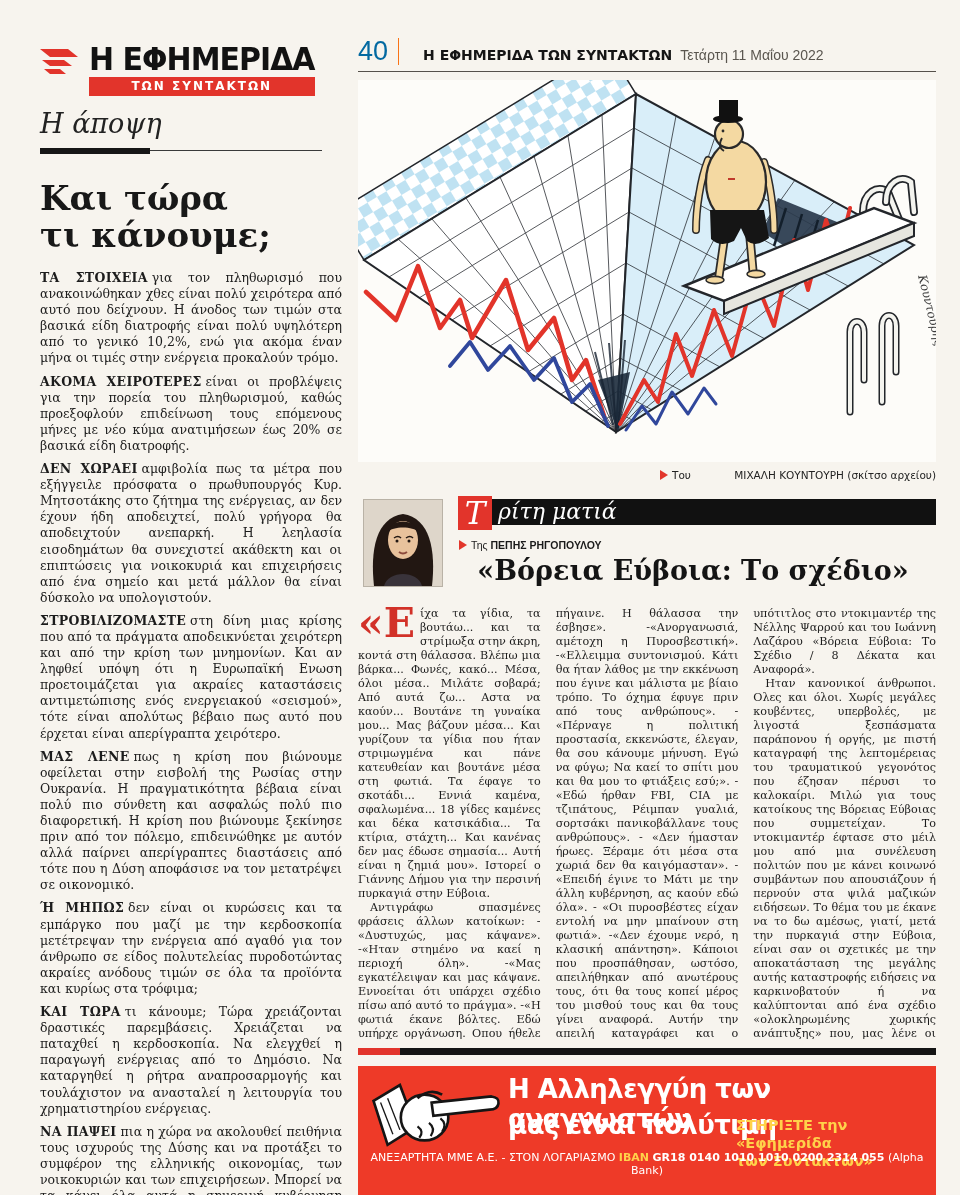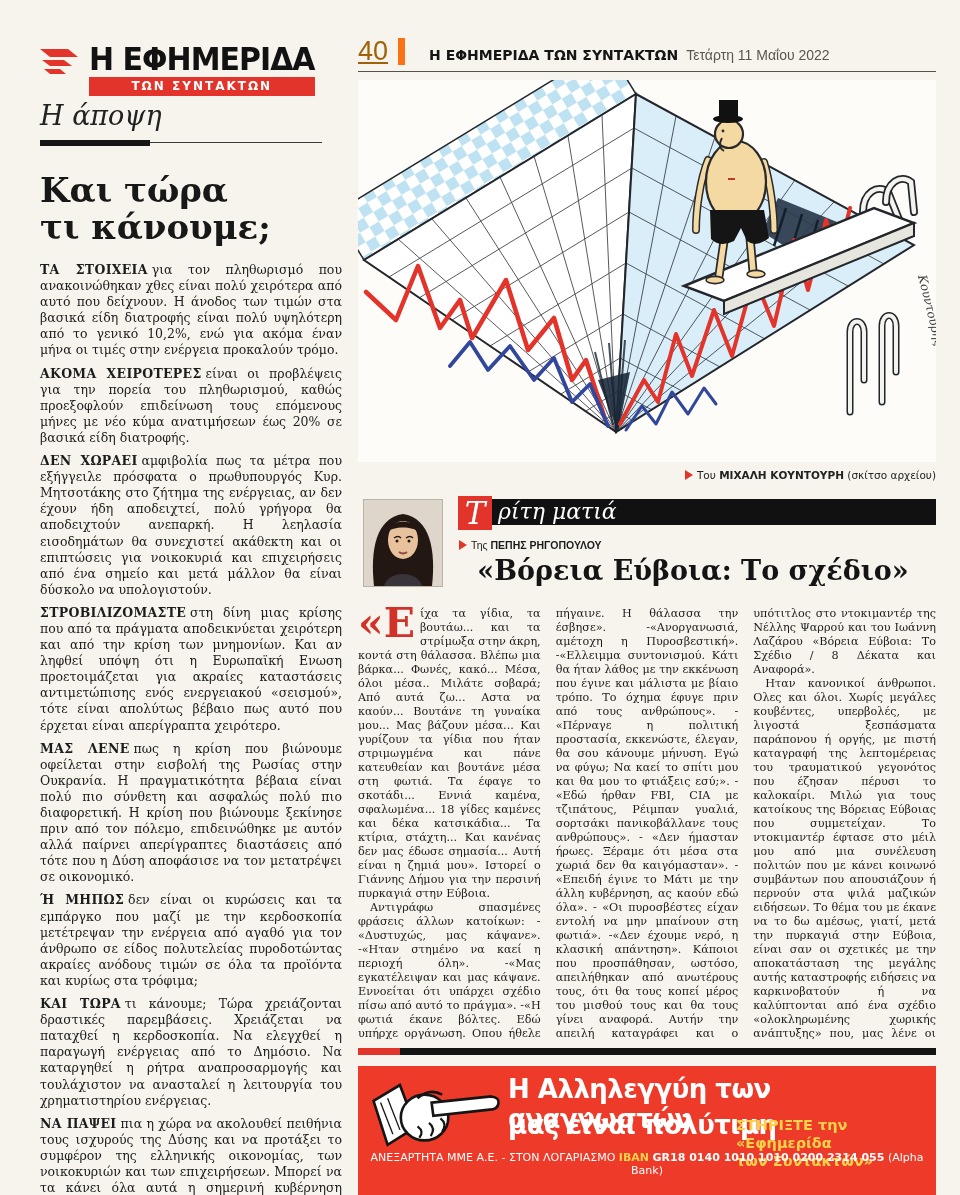--- a/index.html
+++ b/index.html
@@ -5,39 +5,39 @@
   html,body{margin:0;padding:0;}
   body{background:#e9e6df;font-family:"DejaVu Serif",serif;}
   .page{position:relative;width:960px;height:1195px;background:#f7f4ee;overflow:hidden;margin:0 auto;color:#1c1c1c;}
 
   
   .left-col{position:absolute;left:40px;top:44px;width:302px;}
   .logo{display:flex;align-items:flex-start;gap:5px;}
   .logo-right{display:flex;flex-direction:column;justify-content:space-between;}
   .logo-line1{font-family:"DejaVu Sans",sans-serif;font-weight:bold;font-size:30px;line-height:32px;letter-spacing:-1px;color:#121212;transform:scaleY(1.04);}
   .logo-bar{margin-top:1px;background:#e2342b;color:#fff;font-family:"DejaVu Sans",sans-serif;font-weight:bold;font-size:12px;letter-spacing:2px;text-align:center;padding:2px 0 3px;width:100%;}
-  .op-section{font-style:italic;font-size:27px;margin-top:4px;color:#222;}
+  .op-section{font-style:italic;font-size:27px;margin-top:12px;color:#222;}
   .op-divider{position:relative;height:6px;margin-top:9px;width:282px;}
   .op-divider .thick{position:absolute;left:0;top:0;width:110px;height:6px;background:#161616;}
   .op-divider .thin{position:absolute;left:110px;right:0;top:2px;height:1px;background:#3a3a3a;}
   .op-headline{margin-top:26px;font-weight:bold;font-size:34px;line-height:37px;color:#181818;}
   .op-body{margin-top:16px;}
   .op-para{margin:0 0 7px 0;font-size:12.5px;line-height:16.1px;text-align:justify;}
   .op-lead{font-weight:bold;padding-right:4px;letter-spacing:.3px;}
 
   
   .right{position:absolute;left:358px;top:38px;width:578px;}
   .pg-header{display:flex;align-items:baseline;border-bottom:1px solid #55504a;padding-bottom:6px;}
-  .pg-num{font-family:"Liberation Sans",sans-serif;font-size:27px;color:#a16207;padding-right:10px;border-right:7px solid #f97316;line-height:27px;text-decoration:underline;}
+  .pg-num{font-family:"Liberation Sans",sans-serif;font-size:27px;color:#0369a1;padding-right:10px;border-right:1px solid #f97316;line-height:27px;}
   .pg-mast{font-family:"DejaVu Sans",sans-serif;font-weight:bold;font-size:14px;margin-left:24px;color:#151515;}
   .pg-date{font-family:"Liberation Sans",sans-serif;font-size:14px;color:#5a564f;margin-left:8px;}
 
   .cartoon-wrap{margin-top:8px;}
   .cartoon-credit{margin-top:3px;text-align:right;font-family:"DejaVu Sans",sans-serif;font-size:10.5px;color:#222;}
-  .cartoon-credit b{font-weight:bold;}
+  .cartoon-credit b{font-weight:normal;margin-left:40px;}
   .tri{display:inline-block;width:0;height:0;border-left:8px solid #e2362b;border-top:5px solid transparent;border-bottom:5px solid transparent;margin-right:4px;position:relative;top:1px;}
 
   .third-head{position:relative;height:106px;margin-top:12px;}
   .tl-photo{position:absolute;left:5px;top:6px;width:78px;height:86px;border:1px solid #b9b2a6;background:#ded8cf;}
   .tl-redbox{position:absolute;left:100px;top:3px;width:34px;height:34px;background:#e2342b;color:#fff;font-style:italic;font-size:31px;line-height:34px;text-align:center;font-family:"DejaVu Serif",serif;}
   .tl-bar{position:absolute;left:134px;top:6px;right:0;height:26px;background:#111;color:#fff;font-style:italic;font-size:22px;line-height:25px;padding-left:6px;font-family:"DejaVu Serif",serif;}
   .tl-byline{position:absolute;left:101px;top:46px;font-family:Liberation Sans, sans-serif;font-size:10.5px;color:#1a1a1a;}
   .tl-byline b{font-weight:bold;}
   .tl-headline{position:absolute;left:92px;top:62px;right:0;text-align:center;font-weight:bold;font-size:27px;color:#141414;font-family:"DejaVu Serif",serif;}
 

